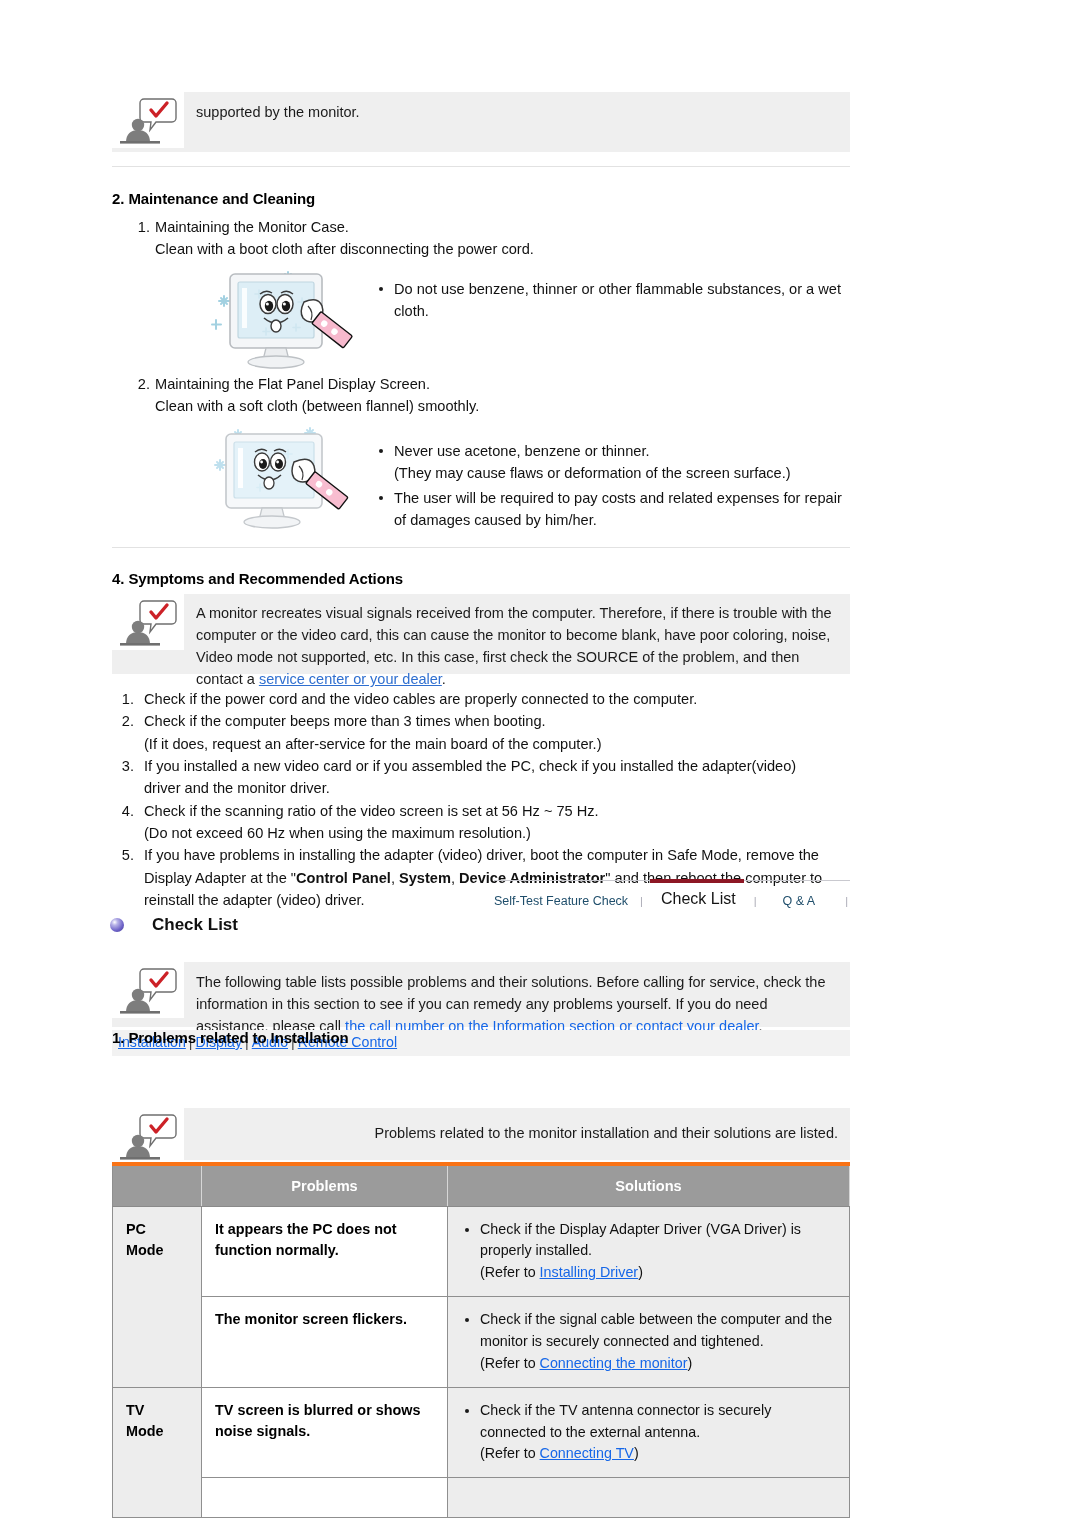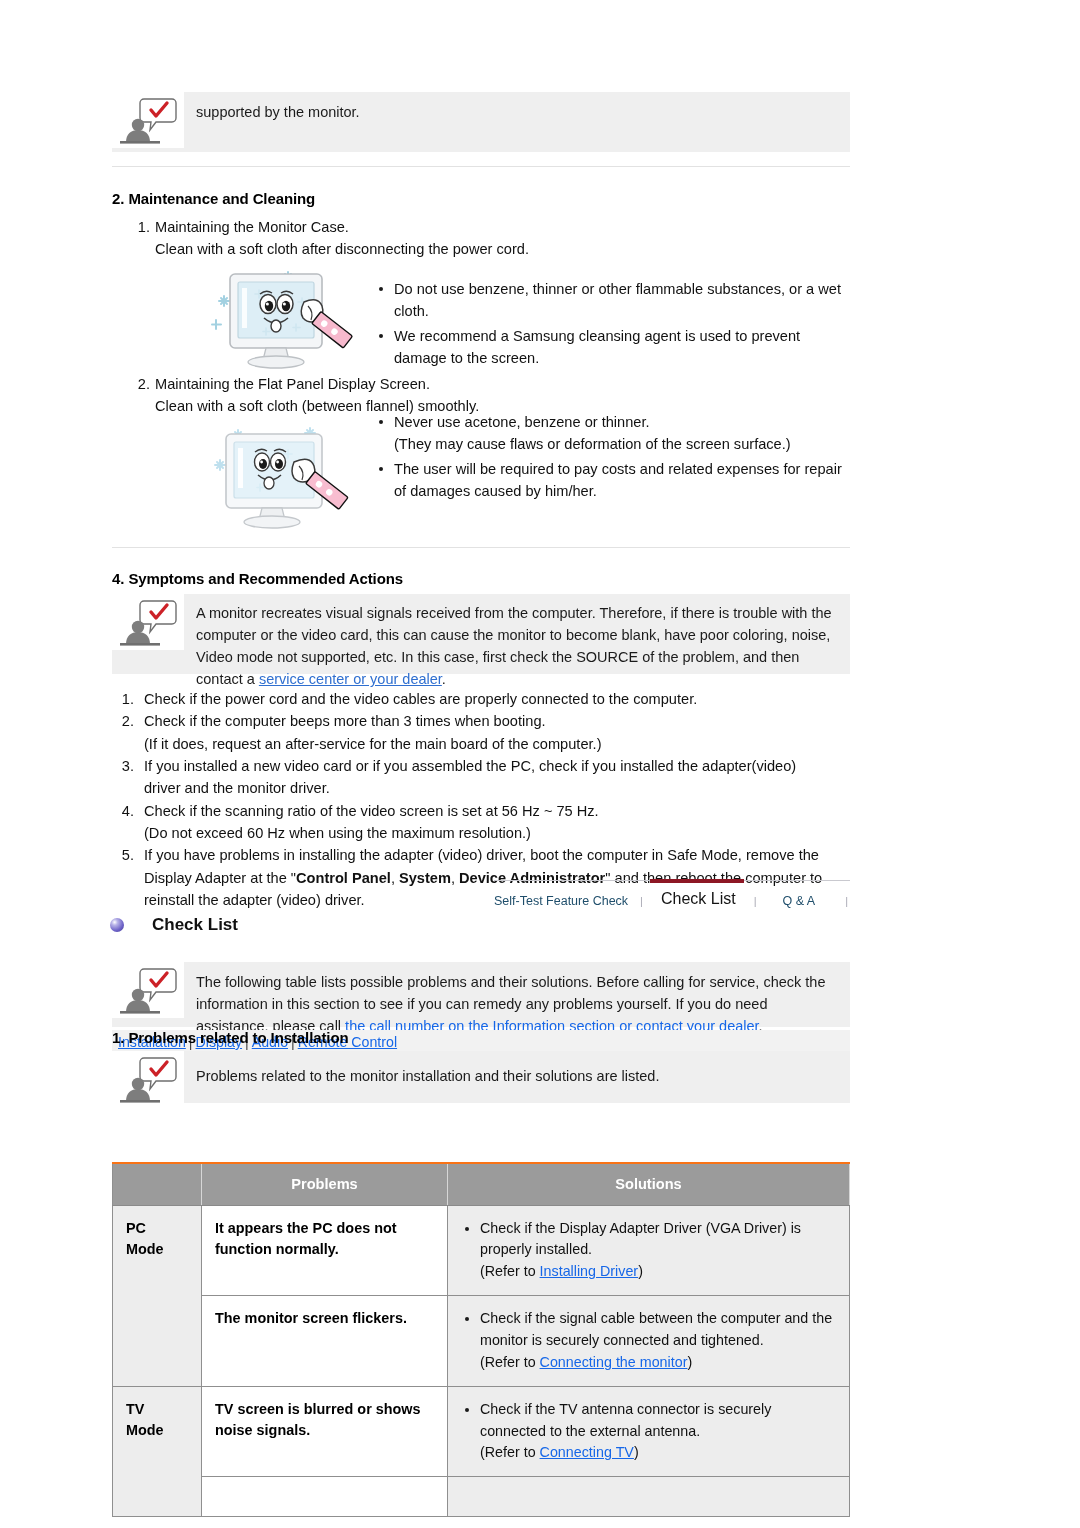--- a/index.html
+++ b/index.html
@@ -131,21 +131,21 @@
   }
 
   .crumbs { font-size: 14.2px; color: #1667e8; }
   .crumbs .divider { color: #444; padding: 0 3px; }
 
   
   table.probs {
     width: 738px;
     border-collapse: collapse;
     table-layout: fixed;
-    border-top: 2px solid #f97316;
+    border-top: 4px solid #f97316;
   }
   table.probs th {
     background: #9b9b9b;
     color: #ffffff;
     font-size: 14.6px;
     font-weight: bold;
     height: 42px;
     border: 1px solid #d7d7d7;
     border-bottom: 1px solid #8a8a8a;
     text-align: center;
@@ -197,21 +197,21 @@
 
   <hr class="hr-light wrap" style="top:166px;">
 
   <h3 class="wrap sec-title" style="top:190px;">2. Maintenance and Cleaning</h3>
 
   <div class="wrap" style="top:216px;">
     <ol class="numlist">
       <li>
         <span class="num">1.</span>
         <span>Maintaining the Monitor Case.</span><br>
-        <span>Clean with a soft cloth after disconnecting the power cord.</span>
+        <span>Clean with a boot cloth after disconnecting the power cord.</span>
       </li>
     </ol>
   </div>
 
   <div class="monitor-fig" style="left:176px; top:258px;">
     <svg width="180" height="112" viewBox="0 0 180 112">
       <g stroke="#9fcfe0" stroke-width="2" stroke-linecap="round" opacity="0.95">
         <path d="M48 38 l0 10 M43 43 l10 0 M45 40 l6 6 M51 40 l-6 6"></path>
         <path d="M40 62 l0 9 M36 66.5 l9 0"></path>
         <path d="M74 20 l0 10 M69 25 l10 0 M71 22 l6 6 M77 22 l-6 6"></path>
@@ -251,21 +251,20 @@
         <rect x="140" y="56" width="40" height="15" rx="1.5" fill="#f7b9cd" stroke="#111" stroke-width="1.4"></rect>
         <circle cx="150" cy="63.5" r="3.2" fill="#ffffff"></circle>
         <circle cx="163" cy="63.5" r="3.2" fill="#ffffff"></circle>
       </g>
     </svg>
   </div>
 
   <div style="position:absolute; left:375px; top:278px; width:470px;">
     <ul class="bullets">
       <li>Do not use benzene, thinner or other flammable substances, or a wet cloth.</li>
-      <li style="margin-top:2px;">We recommend a Samsung cleansing agent is used to prevent damage to the screen.</li>
     </ul>
   </div>
 
   <div class="wrap" style="top:373px;">
     <ol class="numlist">
       <li>
         <span class="num">2.</span>
         <span>Maintaining the Flat Panel Display Screen.</span><br>
         <span>Clean with a soft cloth (between flannel) smoothly.</span>
       </li>
@@ -303,21 +302,21 @@
       <path d="M118 44 q16 -7 20 4 q3 9 -4 14 q-9 5 -16 -2 q-4 -6 0 -16 z" fill="#ffffff" stroke="#3a3a3a" stroke-width="1.5"></path>
       <path d="M123 48 q6 6 3 14" fill="none" stroke="#3a3a3a" stroke-width="1.2"></path>
       <g transform="rotate(38 140 62)">
         <rect x="134" y="56" width="42" height="15" rx="1.5" fill="#f8bdd0" stroke="#111" stroke-width="1.4"></rect>
         <circle cx="145" cy="63.5" r="3.2" fill="#ffffff"></circle>
         <circle cx="158" cy="63.5" r="3.2" fill="#ffffff"></circle>
       </g>
     </svg>
   </div>
 
-  <div style="position:absolute; left:375px; top:411px; width:470px;">
+  <div style="position:absolute; left:375px; top:440px; width:470px;">
     <ul class="bullets">
       <li>
         <span>Never use acetone, benzene or thinner.</span><br>
         <span>(They may cause flaws or deformation of the screen surface.)</span>
       </li>
       <li style="margin-top:2px;">The user will be required to pay costs and related expenses for repair of damages caused by him/her.</li>
     </ul>
   </div>
 
   <hr class="hr-light wrap" style="top:547px;">
@@ -395,21 +394,21 @@
       <span>The following table lists possible problems and their solutions. Before calling for service, check the information in this section to see if you can remedy any problems yourself. If you do need assistance, please call </span><a class="lnk-b" href="#">the call number on the Information section or contact your dealer</a><span>.</span>
     </div>
   </div>
 
   <div class="wrap crumbs" style="top:1030px; background:#f2f2f2; padding:4px 4px 6px 6px;">
     <a class="lnk-b" href="#">Installation</a><span class="divider">|</span><a class="lnk-b" href="#">Display</a><span class="divider">|</span><a class="lnk-b" href="#">Audio</a><span class="divider">|</span><a class="lnk-b" href="#">Remote Control</a>
   </div>
 
   <h3 class="wrap sec-title" style="top:1029px;">1. Problems related to Installation</h3>
 
-  <div class="wrap infobox" style="top:1051px; height:48px;">
+  <div class="wrap infobox" style="top:1108px; height:48px;text-align:right;">
     <div class="icon-cell">
       <svg class="chk-icon" viewBox="0 0 60 52">
         <path d="M26 3 h28 a4 4 0 0 1 4 4 v15 a4 4 0 0 1 -4 4 h-16 l-6 8 l1 -8 h-7 a4 4 0 0 1 -4 -4 v-15 a4 4 0 0 1 4 -4 z" fill="#ffffff" stroke="#6f6f6f" stroke-width="1.4"></path>
         <path d="M33 14 l5 6 l11 -13" fill="none" stroke="#cc2127" stroke-width="3.4" stroke-linecap="round" stroke-linejoin="round"></path>
         <circle cx="20" cy="29" r="6.2" fill="#7d7d7d"></circle>
         <path d="M8 46 c0 -8 5 -12 12 -12 c7 0 12 4 12 12 z" fill="#7d7d7d"></path>
         <rect x="2" y="45" width="40" height="2.6" fill="#6f6f6f"></rect>
       </svg>
     </div>
     <div class="txt" style="padding-top:14px;">Problems related to the monitor installation and their solutions are listed.</div>

